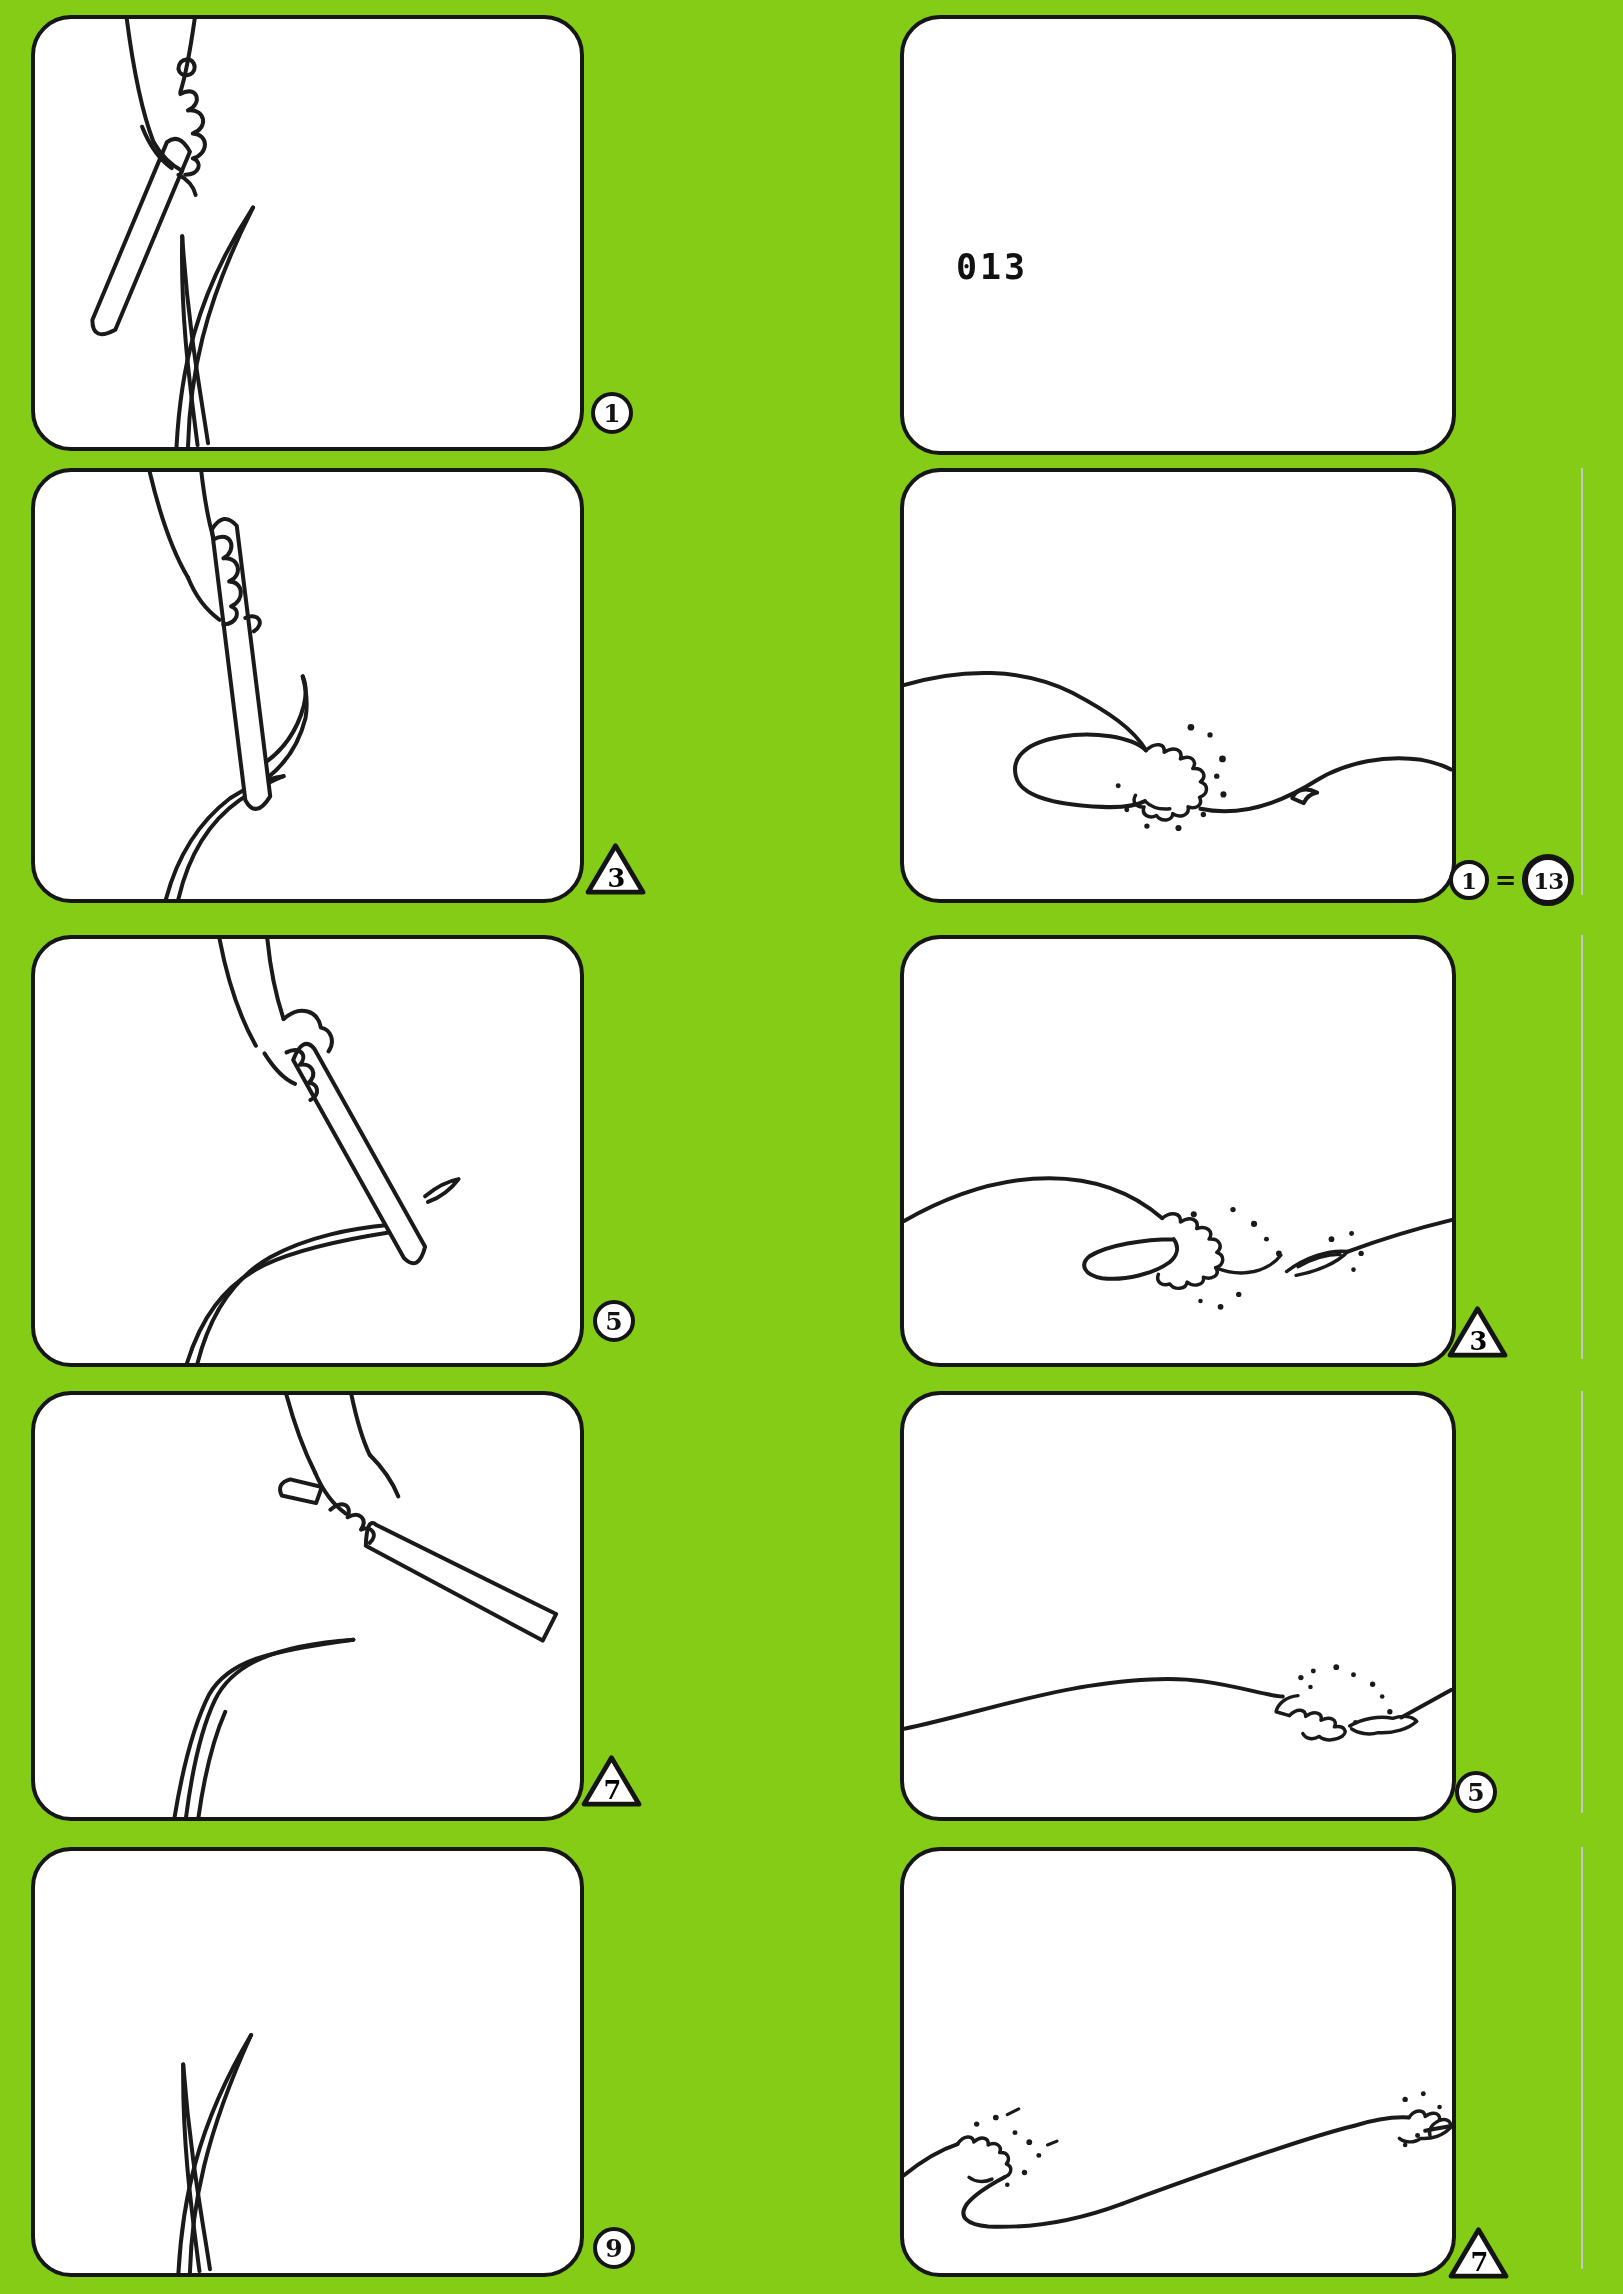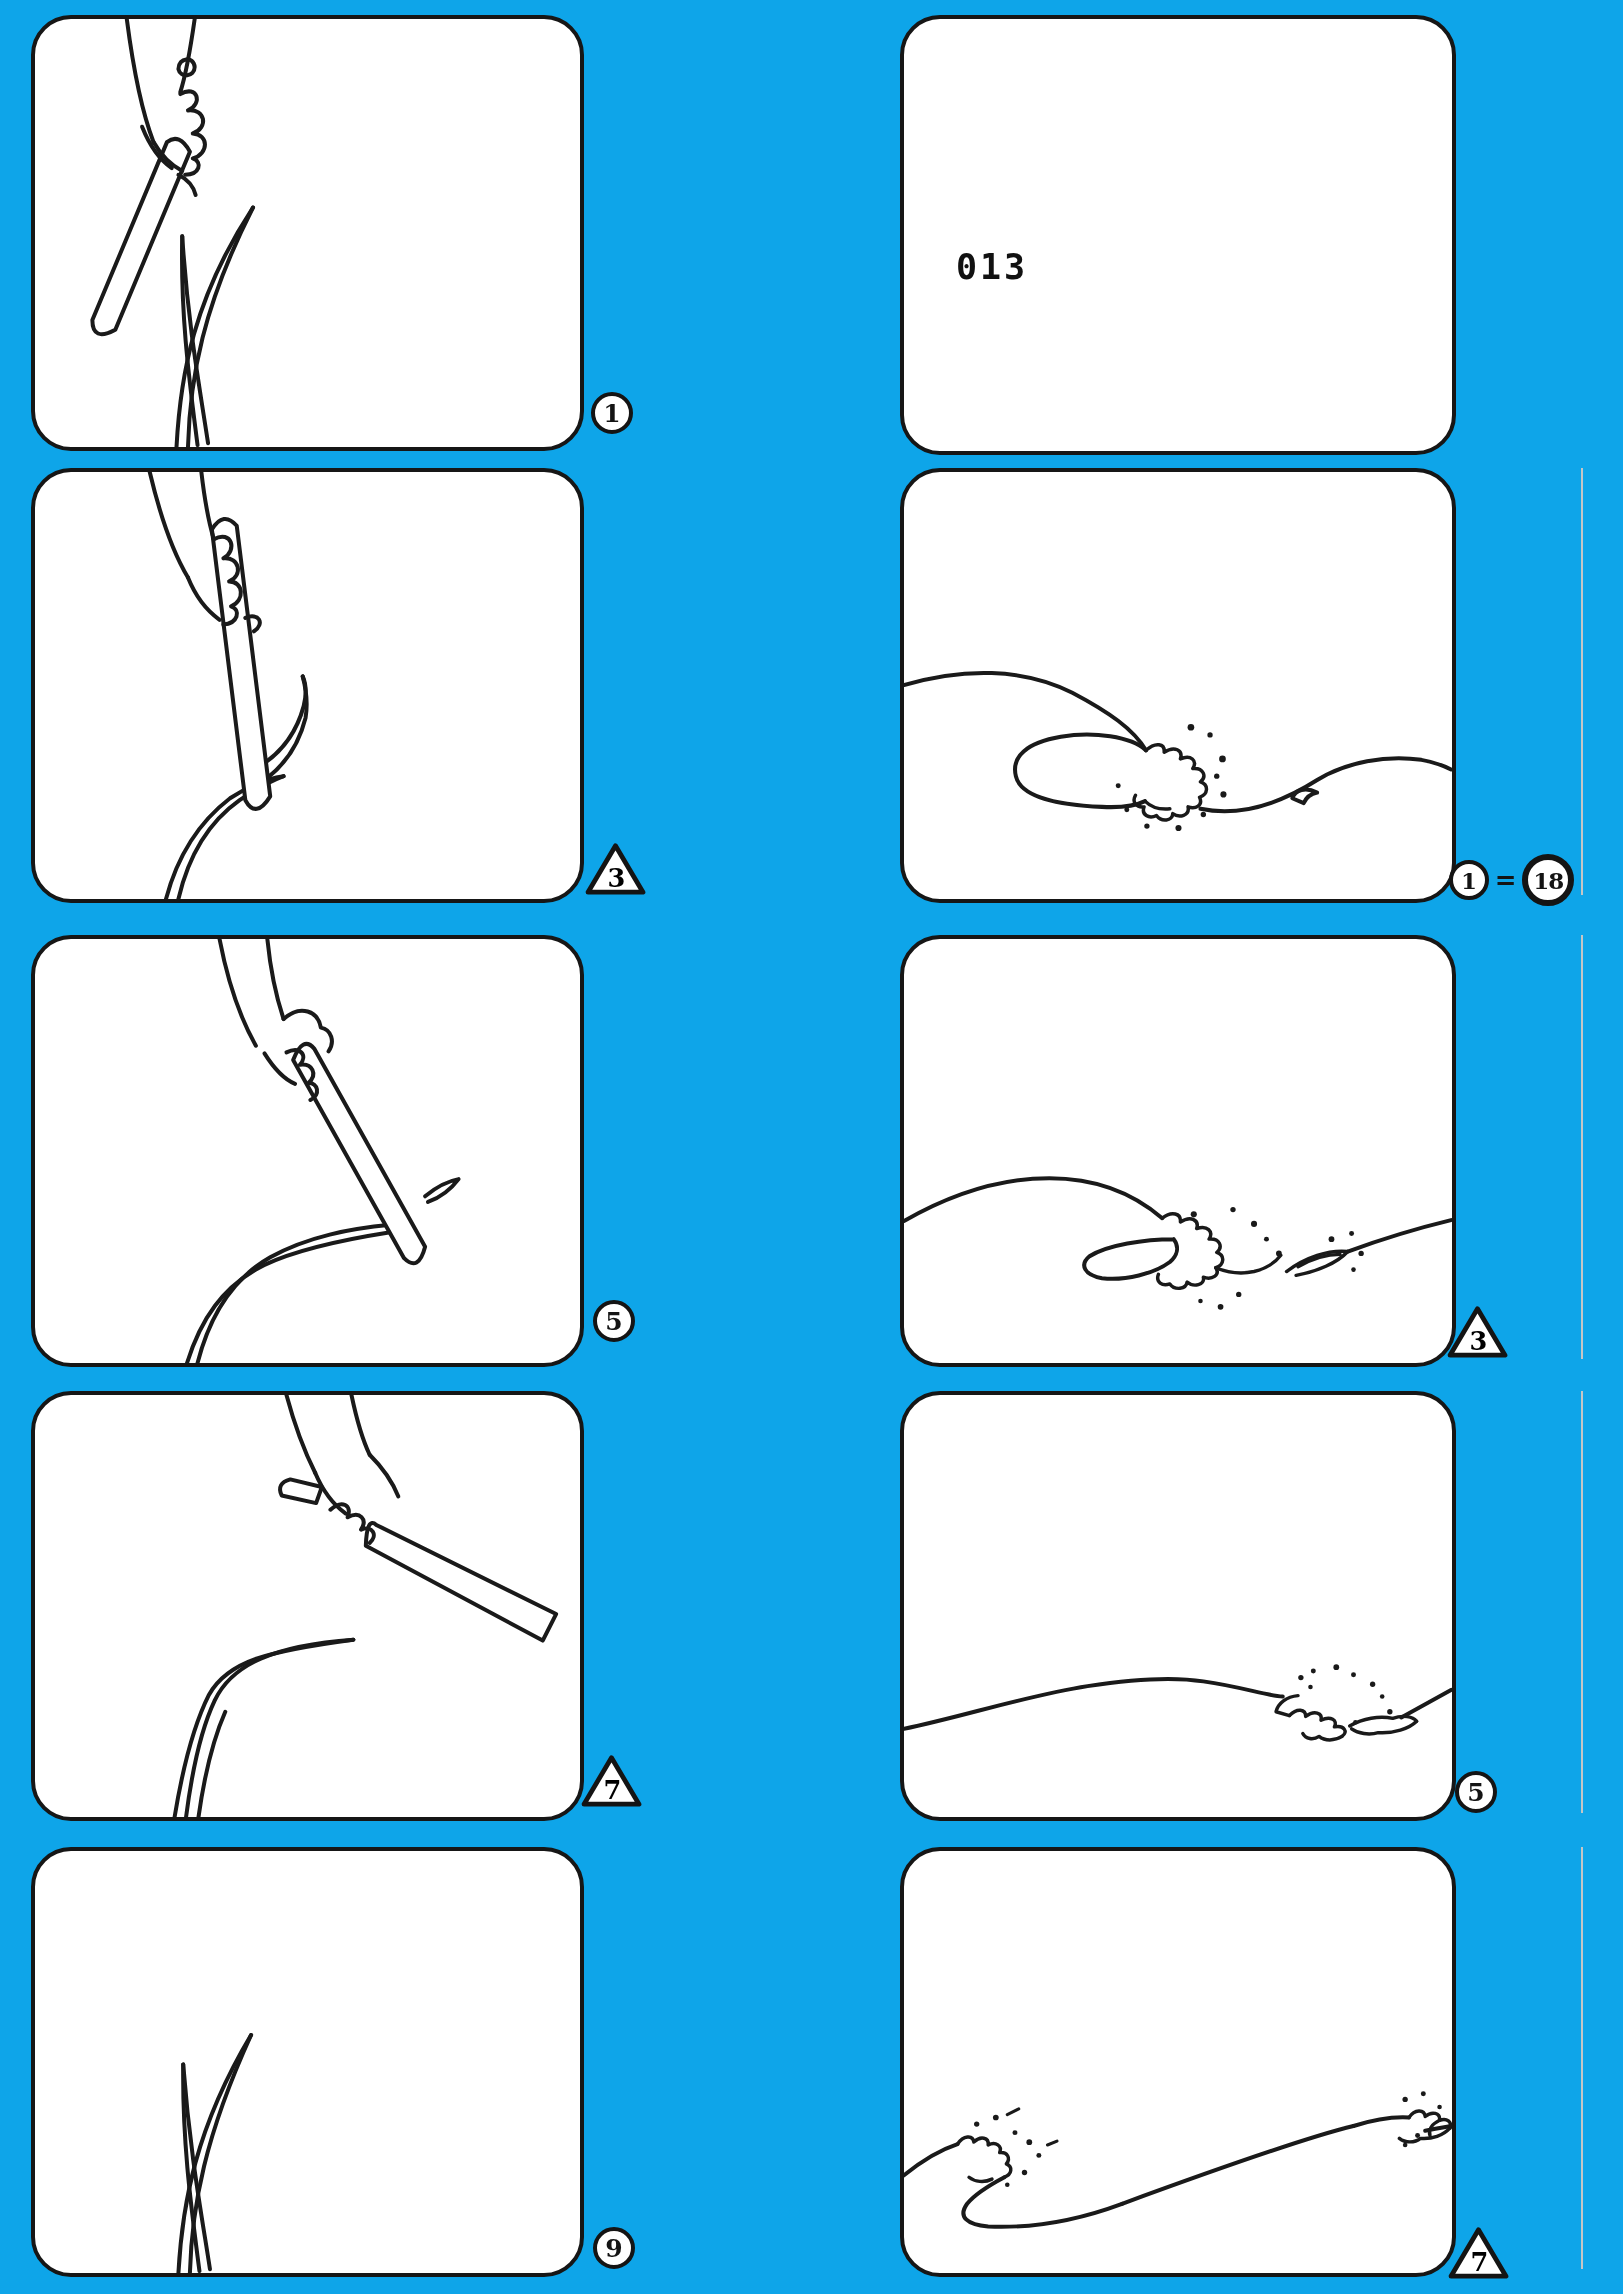--- a/index.html
+++ b/index.html
@@ -1,16 +1,16 @@
 <!DOCTYPE html>
 <html><head>
 <meta charset="utf-8">
 <style>
   html,body{margin:0;padding:0;background:#ffffff;}
-  #page{position:relative;width:1623px;height:2294px;background:#0ea5e9;overflow:hidden;
+  #page{position:relative;width:1623px;height:2294px;background:#84cc16;overflow:hidden;
         font-family:"DejaVu Sans","Liberation Sans",sans-serif;color:#141414;}
   .panel{position:absolute;background:#ffffff;border:4.8px solid #161616;border-radius:40px;overflow:hidden;}
   .panel svg.art{position:absolute;left:0;top:0;width:100%;height:100%;}
   .p-l{left:31px;width:545px;}
   .p-r{left:900px;width:548px;}
 
   .slate-text{position:absolute;left:52px;top:228px;
         font-family:"DejaVu Sans Mono","Liberation Mono",monospace;
         font-weight:bold;font-size:35px;letter-spacing:2.9px;color:#111;}
 
@@ -284,21 +284,21 @@
     <polygon points="32,5 61,54 3,54" fill="#ffffff" stroke="#141414" stroke-width="5" stroke-linejoin="round"></polygon>
     <text x="33" y="49" text-anchor="middle" font-size="27">3</text>
   </svg>
 
   <div class="mk mk-eq" style="left:1449px;top:854px;">
     <span class="mk-circle-sm">
         <span>1</span>
       </span>
     <span class="eq-sign">=</span>
     <span class="mk-circle-lg">
-        <span>18</span>
+        <span>13</span>
       </span>
   </div>
 
   <div class="mk mk-circle" style="left:593px;top:1300px;">
     <span>5</span>
   </div>
 
   <svg class="mk mk-tri" style="left:1447px;top:1304px;" viewBox="0 0 64 58">
     <polygon points="32,5 61,54 3,54" fill="#ffffff" stroke="#141414" stroke-width="5" stroke-linejoin="round"></polygon>
     <text x="33" y="49" text-anchor="middle" font-size="27">3</text>

